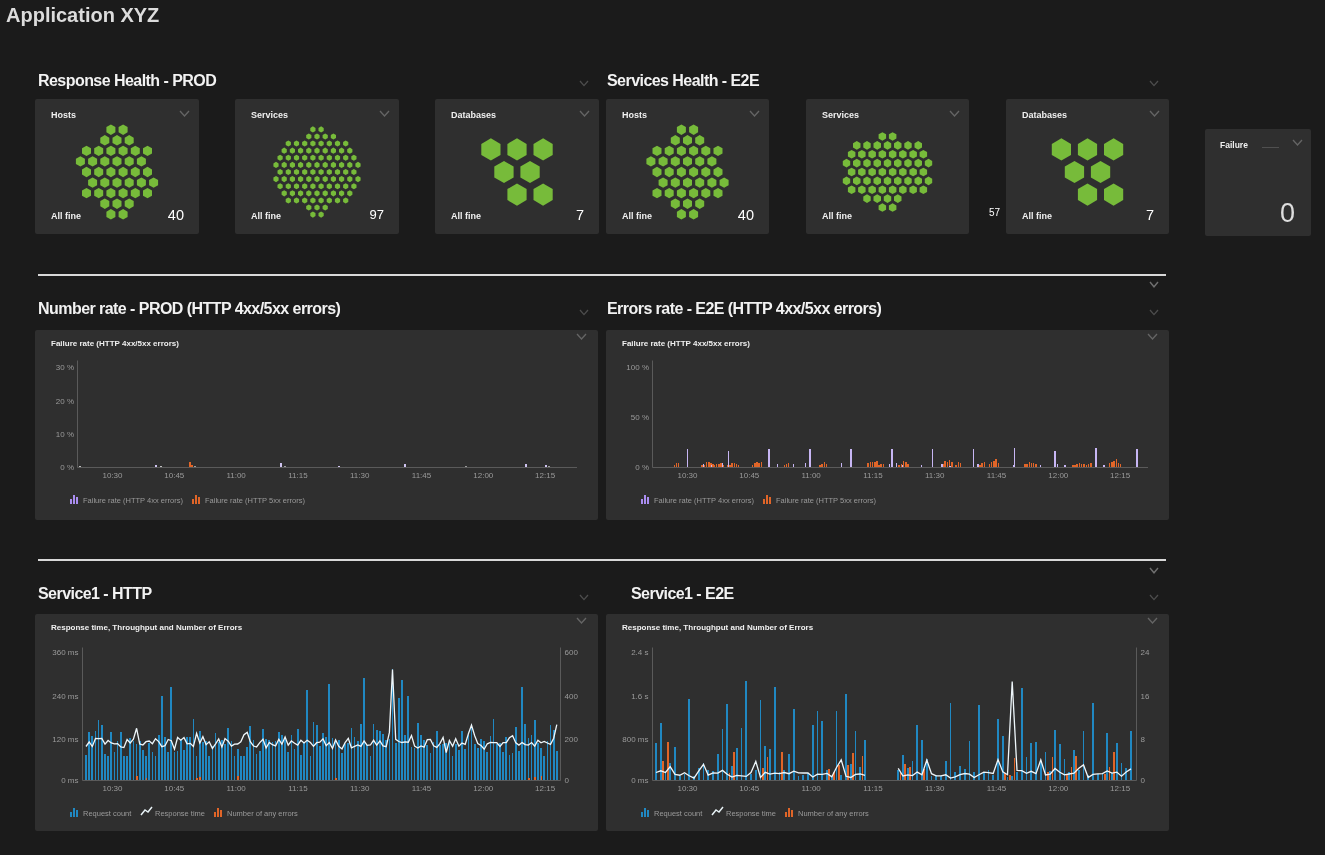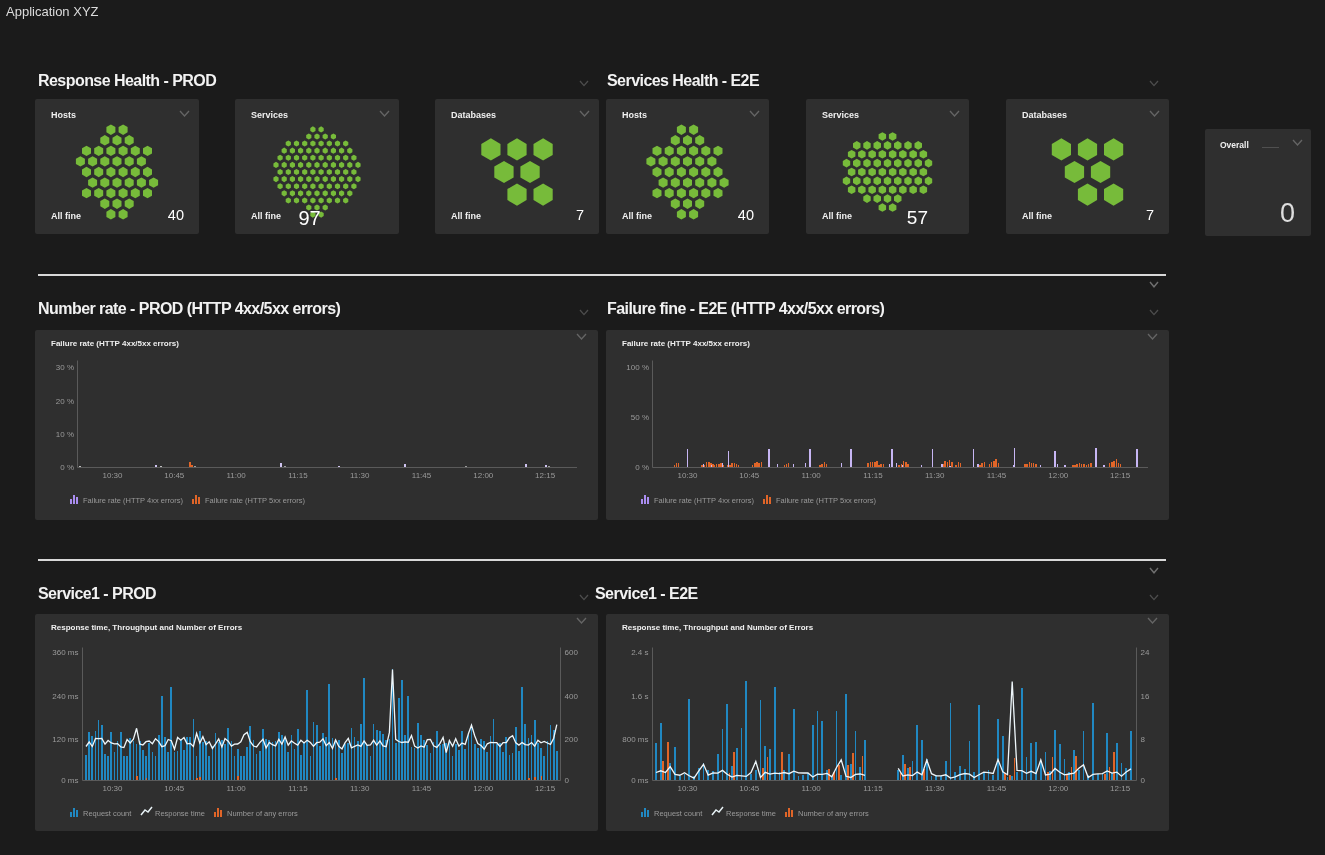--- a/index.html
+++ b/index.html
@@ -1,13 +1,13 @@
 <!DOCTYPE html>
 <html><head><meta charset="utf-8"><style>html,body{margin:0;padding:0;background:#1b1b1b;width:1325px;height:855px;overflow:hidden;font-family:"Liberation Sans",sans-serif;}*{box-sizing:border-box}.tile{position:absolute;background:#2f2f2f;border-radius:2px;}.sect{position:absolute;font-weight:700;font-size:16px;color:#f2f2f2;letter-spacing:-0.55px;}.tlabel{position:absolute;font-weight:700;font-size:9px;color:#f0f0f0;}.thead{position:absolute;font-weight:700;font-size:8px;color:#f0f0f0;}</style></head><body>
-<div style="position:absolute;top:4px;font-size:13px;color:#dcdcdc;font-weight:400;letter-spacing:0;left:6px">Application XYZ</div>
+<div style="position:absolute;top:4px;font-size:20px;color:#dcdcdc;font-weight:700;letter-spacing:0;left:6px">Application XYZ</div>
 <div class="sect" style="left:38px;top:72px">Response Health - PROD</div>
 <svg style="position:absolute;left:577.5px;top:78.7px" width="12" height="8.6">
     <polyline points="2,2 6.0,6.6 10,2" fill="none" stroke="#4d4d4d" stroke-width="1.3"></polyline>
   </svg>
 <div class="sect" style="left:607px;top:72px">Services Health - E2E</div>
 <svg style="position:absolute;left:1148.0px;top:78.7px" width="12" height="8.6">
     <polyline points="2,2 6.0,6.6 10,2" fill="none" stroke="#4d4d4d" stroke-width="1.3"></polyline>
   </svg>
 <div class="tile" style="left:35px;top:99px;width:164px;height:135px"></div>
 <div class="tlabel" style="left:51px;top:109.5px">Hosts</div>
@@ -156,21 +156,21 @@
     <polygon points="94.3,98.4 91.7,99.9 91.7,102.9 94.3,104.5 96.9,102.9 96.9,99.9" fill="#77bb3a"></polygon>
     <polygon points="102.5,98.4 99.9,99.9 99.9,102.9 102.5,104.5 105.1,102.9 105.1,99.9" fill="#77bb3a"></polygon>
     <polygon points="110.7,98.4 108.1,99.9 108.1,102.9 110.7,104.5 113.3,102.9 113.3,99.9" fill="#77bb3a"></polygon>
     <polygon points="73.8,105.5 71.2,107.0 71.2,110.0 73.8,111.6 76.4,110.0 76.4,107.0" fill="#77bb3a"></polygon>
     <polygon points="82.0,105.5 79.4,107.0 79.4,110.0 82.0,111.6 84.6,110.0 84.6,107.0" fill="#77bb3a"></polygon>
     <polygon points="90.2,105.5 87.6,107.0 87.6,110.0 90.2,111.6 92.8,110.0 92.8,107.0" fill="#77bb3a"></polygon>
     <polygon points="77.9,112.6 75.3,114.1 75.3,117.1 77.9,118.7 80.5,117.1 80.5,114.1" fill="#77bb3a"></polygon>
     <polygon points="86.1,112.6 83.5,114.1 83.5,117.1 86.1,118.7 88.7,117.1 88.7,114.1" fill="#77bb3a"></polygon>
   </svg>
 <div class="tlabel" style="left:251px;top:211px">All fine</div>
-<div style="position:absolute;left:235px;top:207px;width:149px;text-align:center;font-size:20px;color:#fff">97</div>
+<div style="position:absolute;left:235px;top:207px;width:149px;text-align:right;font-size:13px;color:#fff">97</div>
 <div class="tile" style="left:435px;top:99px;width:164px;height:135px"></div>
 <div class="tlabel" style="left:451px;top:109.5px">Databases</div>
 <svg style="position:absolute;left:577.5px;top:108.5px" width="13" height="9">
     <polyline points="2,2 6.5,7 11,2" fill="none" stroke="#656565" stroke-width="1.35"></polyline>
   </svg>
 <svg style="position:absolute;left:435px;top:99px" width="164" height="135">
     <polygon points="55.9,39.3 46.3,44.9 46.3,55.9 55.9,61.5 65.5,55.9 65.5,44.9" fill="#77bb3a"></polygon>
     <polygon points="82.0,39.3 72.4,44.9 72.4,55.9 82.0,61.5 91.6,55.9 91.6,44.9" fill="#77bb3a"></polygon>
     <polygon points="108.1,39.3 98.5,44.9 98.5,55.9 108.1,61.5 117.7,55.9 117.7,44.9" fill="#77bb3a"></polygon>
     <polygon points="69.0,61.9 59.3,67.5 59.3,78.5 69.0,84.1 78.6,78.5 78.6,67.5" fill="#77bb3a"></polygon>
@@ -287,65 +287,65 @@
     <polygon points="107.1,86.4 103.4,88.6 103.4,92.9 107.1,95.1 110.9,92.9 110.9,88.6" fill="#77bb3a"></polygon>
     <polygon points="117.4,86.4 113.6,88.6 113.6,92.9 117.4,95.1 121.1,92.9 121.1,88.6" fill="#77bb3a"></polygon>
     <polygon points="61.0,95.3 57.3,97.5 57.3,101.8 61.0,103.9 64.7,101.8 64.7,97.5" fill="#77bb3a"></polygon>
     <polygon points="71.2,95.3 67.5,97.5 67.5,101.8 71.2,103.9 75.0,101.8 75.0,97.5" fill="#77bb3a"></polygon>
     <polygon points="81.5,95.3 77.8,97.5 77.8,101.8 81.5,103.9 85.2,101.8 85.2,97.5" fill="#77bb3a"></polygon>
     <polygon points="91.8,95.3 88.0,97.5 88.0,101.8 91.8,103.9 95.5,101.8 95.5,97.5" fill="#77bb3a"></polygon>
     <polygon points="76.4,104.2 72.6,106.4 72.6,110.7 76.4,112.8 80.1,110.7 80.1,106.4" fill="#77bb3a"></polygon>
     <polygon points="86.6,104.2 82.9,106.4 82.9,110.7 86.6,112.8 90.4,110.7 90.4,106.4" fill="#77bb3a"></polygon>
   </svg>
 <div class="tlabel" style="left:822px;top:211px">All fine</div>
-<div style="position:absolute;left:780px;top:207px;width:148px;text-align:right;font-size:19px;color:#fff">57</div>
+<div style="position:absolute;left:852px;top:207px;width:148px;text-align:right;font-size:10px;color:#fff">57</div>
 <div class="tile" style="left:1006px;top:99px;width:163px;height:135px"></div>
 <div class="tlabel" style="left:1022px;top:109.5px">Databases</div>
 <svg style="position:absolute;left:1147.5px;top:108.5px" width="13" height="9">
     <polyline points="2,2 6.5,7 11,2" fill="none" stroke="#656565" stroke-width="1.35"></polyline>
   </svg>
 <svg style="position:absolute;left:1006px;top:99px" width="163" height="135">
     <polygon points="55.4,39.3 45.8,44.9 45.8,55.9 55.4,61.5 65.0,55.9 65.0,44.9" fill="#77bb3a"></polygon>
     <polygon points="81.5,39.3 71.9,44.9 71.9,55.9 81.5,61.5 91.1,55.9 91.1,44.9" fill="#77bb3a"></polygon>
     <polygon points="107.6,39.3 98.0,44.9 98.0,55.9 107.6,61.5 117.2,55.9 117.2,44.9" fill="#77bb3a"></polygon>
     <polygon points="68.5,61.9 58.8,67.5 58.8,78.5 68.5,84.1 78.1,78.5 78.1,67.5" fill="#77bb3a"></polygon>
     <polygon points="94.5,61.9 84.9,67.5 84.9,78.5 94.5,84.1 104.2,78.5 104.2,67.5" fill="#77bb3a"></polygon>
     <polygon points="81.5,84.5 71.9,90.1 71.9,101.1 81.5,106.7 91.1,101.1 91.1,90.1" fill="#77bb3a"></polygon>
     <polygon points="107.6,84.5 98.0,90.1 98.0,101.1 107.6,106.7 117.2,101.1 117.2,90.1" fill="#77bb3a"></polygon>
   </svg>
 <div class="tlabel" style="left:1022px;top:211px">All fine</div>
 <div style="position:absolute;left:1006px;top:207px;width:148px;text-align:right;font-size:14.5px;color:#fff">7</div>
 <div class="tile" style="left:1205px;top:129px;width:106px;height:107px"></div>
-<div class="tlabel" style="left:1220px;top:139.5px;font-size:8.5px">Overall</div>
+<div class="tlabel" style="left:1220px;top:139.5px;font-size:8.5px">Failure</div>
 <div style="position:absolute;left:1262px;top:147px;width:17px;height:1px;background:#505050"></div>
 <svg style="position:absolute;left:1290.5px;top:137.5px" width="13" height="9">
     <polyline points="2,2 6.5,7 11,2" fill="none" stroke="#656565" stroke-width="1.35"></polyline>
   </svg>
 <div style="position:absolute;left:1205px;top:198px;width:90px;text-align:right;font-size:27px;color:#dedede">0</div>
 <div style="position:absolute;left:38px;top:274px;width:1128px;height:2px;background:#d8d8d8"></div>
 <svg style="position:absolute;left:1148.3px;top:279.6px" width="12" height="8.8">
     <polyline points="2,2 6.0,6.8 10,2" fill="none" stroke="#6f6f6f" stroke-width="1.4"></polyline>
   </svg>
 <div style="position:absolute;left:38px;top:559px;width:1128px;height:2px;background:#d8d8d8"></div>
 <svg style="position:absolute;left:1148.3px;top:565.6px" width="12" height="8.8">
     <polyline points="2,2 6.0,6.8 10,2" fill="none" stroke="#6f6f6f" stroke-width="1.4"></polyline>
   </svg>
 <div class="sect" style="left:38px;top:300px">Number rate - PROD (HTTP 4xx/5xx errors)</div>
 <svg style="position:absolute;left:577.5px;top:307.7px" width="12" height="8.6">
     <polyline points="2,2 6.0,6.6 10,2" fill="none" stroke="#4d4d4d" stroke-width="1.3"></polyline>
   </svg>
-<div class="sect" style="left:607px;top:300px">Failure fine - E2E (HTTP 4xx/5xx errors)</div>
+<div class="sect" style="left:607px;top:300px">Errors rate - E2E (HTTP 4xx/5xx errors)</div>
 <svg style="position:absolute;left:1148.0px;top:307.7px" width="12" height="8.6">
     <polyline points="2,2 6.0,6.6 10,2" fill="none" stroke="#4d4d4d" stroke-width="1.3"></polyline>
   </svg>
-<div class="sect" style="left:38px;top:585px">Service1 - PROD</div>
+<div class="sect" style="left:38px;top:585px">Service1 - HTTP</div>
 <svg style="position:absolute;left:577.5px;top:592.7px" width="12" height="8.6">
     <polyline points="2,2 6.0,6.6 10,2" fill="none" stroke="#4d4d4d" stroke-width="1.3"></polyline>
   </svg>
-<div class="sect" style="left:595px;top:585px">Service1 - E2E</div>
+<div class="sect" style="left:631px;top:585px">Service1 - E2E</div>
 <svg style="position:absolute;left:1148.0px;top:592.7px" width="12" height="8.6">
     <polyline points="2,2 6.0,6.6 10,2" fill="none" stroke="#4d4d4d" stroke-width="1.3"></polyline>
   </svg>
 <div class="tile" style="left:35px;top:330px;width:563px;height:190px"></div>
 <div class="thead" style="left:51px;top:339px">Failure rate (HTTP 4xx/5xx errors)</div>
 <svg style="position:absolute;left:574.5px;top:331.5px" width="13" height="9">
     <polyline points="2,2 6.5,7 11,2" fill="none" stroke="#656565" stroke-width="1.35"></polyline>
   </svg>
 <svg style="position:absolute;left:35px;top:330px" width="563" height="190">
     <line x1="42.5" y1="30.5" x2="42.5" y2="137.5" stroke="#5a5a5a" stroke-width="1"></line>

